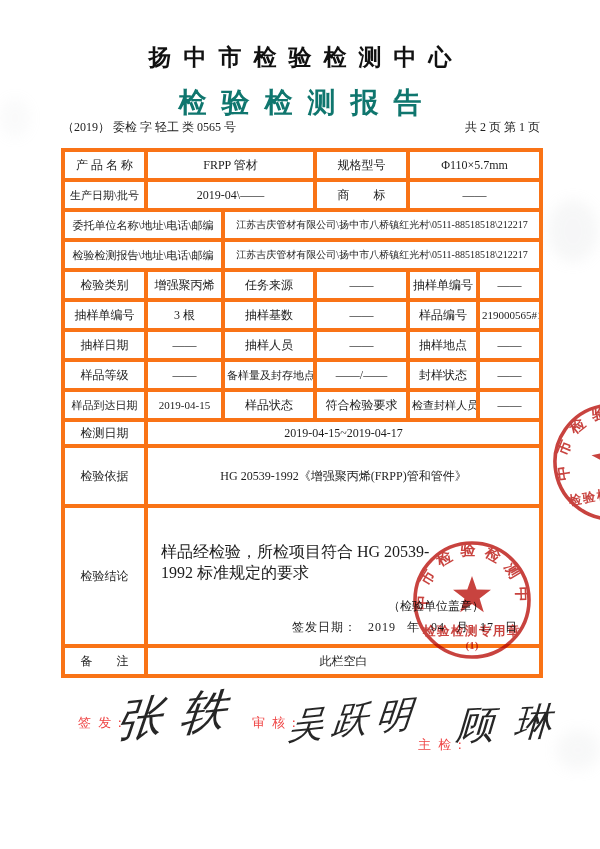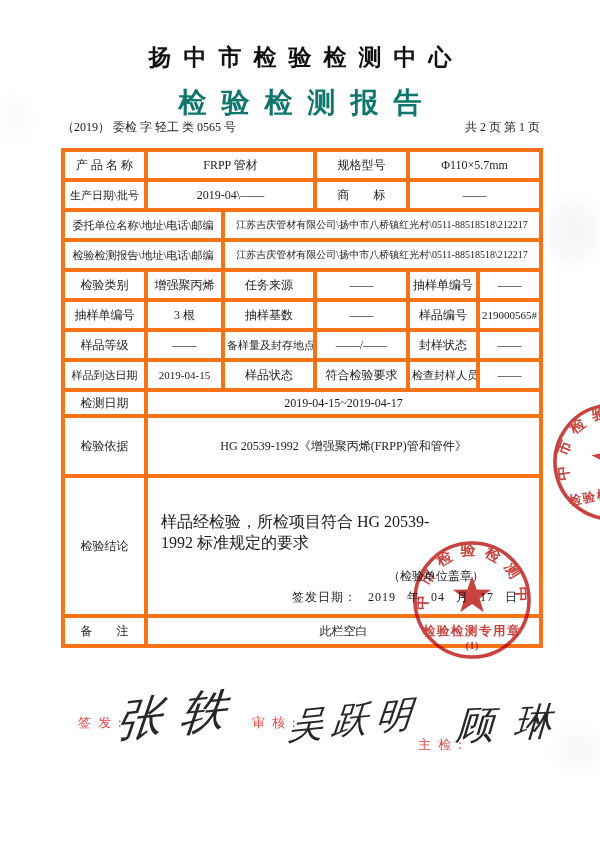--- a/index.html
+++ b/index.html
@@ -119,20 +119,28 @@
     </tr>
     <tr style="height:30px">
       <td>抽样单编号</td>
       <td>3 根</td>
       <td>抽样基数</td>
       <td>——</td>
       <td>样品编号</td>
       <td class="tiny">219000565#1-#3</td>
     </tr>
     <tr style="height:30px">
+      <td>抽样日期</td>
+      <td>——</td>
+      <td>抽样人员</td>
+      <td>——</td>
+      <td>抽样地点</td>
+      <td>——</td>
+    </tr>
+    <tr style="height:30px">
       <td>样品等级</td>
       <td>——</td>
       <td class="lbl11">备样量及封存地点</td>
       <td>——/——</td>
       <td>封样状态</td>
       <td>——</td>
     </tr>
     <tr style="height:30px">
       <td class="lbl11">样品到达日期</td>
       <td class="lbl11">2019-04-15</td>

